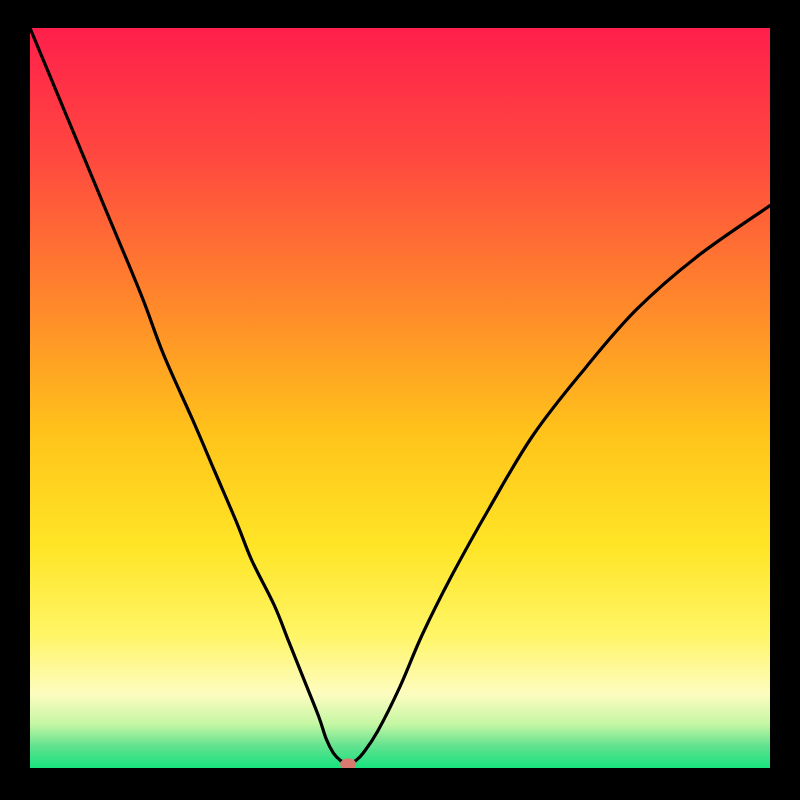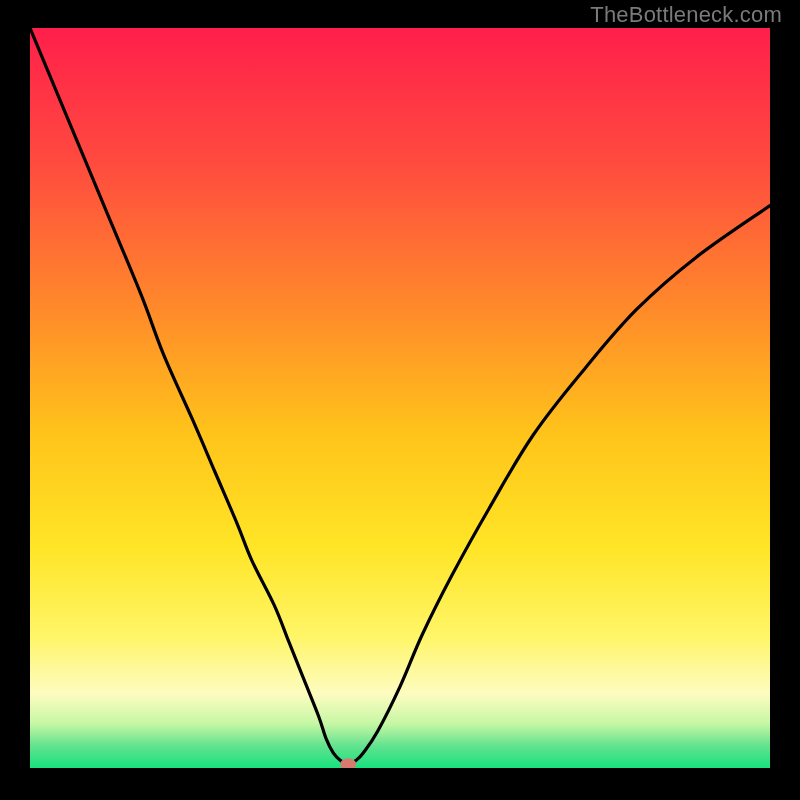--- a/index.html
+++ b/index.html
@@ -37,21 +37,20 @@
   .plot svg {
     width: 740px;
     height: 740px;
     display: block;
   }
 </style>
 </head>
 <body>
 
 <div class="frame">
-  <div class="watermark">TheBottleneck.com</div>
 
   <div class="plot">
     <svg viewBox="0 0 740 740">
       <defs>
         <linearGradient id="bg-grad" x1="0" y1="0" x2="0" y2="1">
         <stop offset="0%" stop-color="#ff1f4b"></stop>
             <stop offset="18%" stop-color="#ff4a3f"></stop>
             <stop offset="38%" stop-color="#ff8a2a"></stop>
             <stop offset="55.00000000000001%" stop-color="#ffc41a"></stop>
             <stop offset="70%" stop-color="#ffe526"></stop>

